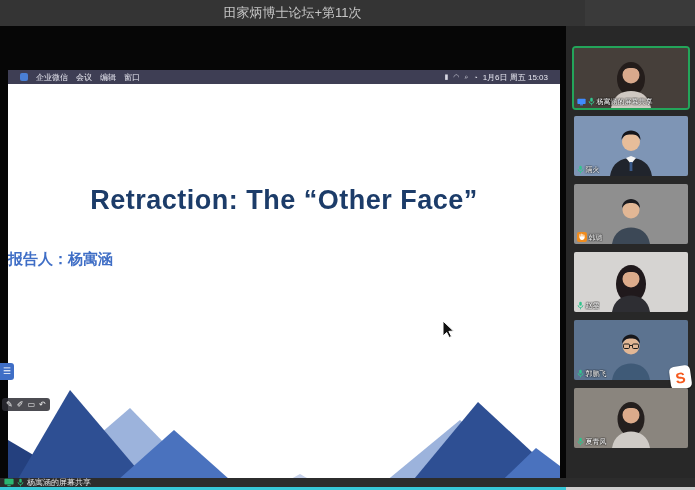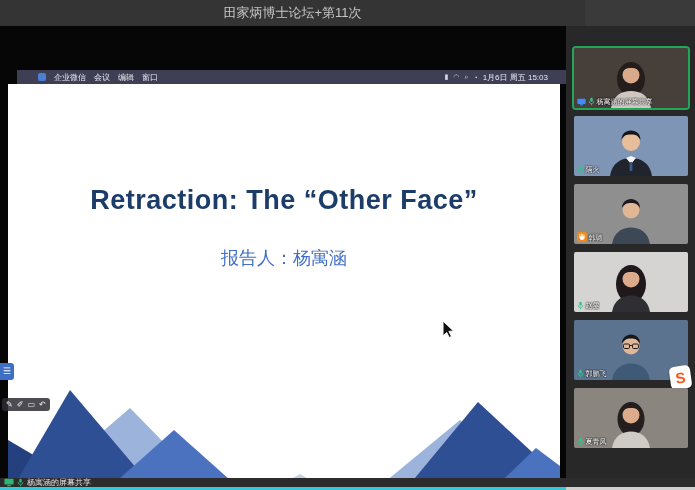--- a/index.html
+++ b/index.html
@@ -13,41 +13,41 @@
     position:absolute; top:0; left:0; width:585px; height:26px;
     background:#343434; color:#c6c6c6; font-size:13px;
     display:flex; align-items:center; justify-content:center;
   }
   
   .main {
     position:absolute; top:26px; left:0; width:566px; height:452px;
     background:#060606; overflow:hidden;
   }
   .mac-menubar {
-    position:absolute; left:17px; top:44px; width:552px; height:14px;
+    position:absolute; left:8px; top:44px; width:552px; height:14px;
     background:#3e3e54; color:#e9e9f2; font-size:8px;
-    display:flex; align-items:center; gap:8px; padding:0 21px;
+    display:flex; align-items:center; gap:8px; padding:0 12px;
   }
   .mac-menubar .shield {
     width:8px; height:8px; border-radius:2px; background:#4a7fd4; flex:0 0 auto;
   }
   .menubar-right { margin-left:auto; display:flex; align-items:center; gap:5px; }
   .menubar-right .glyph { font-size:7px; opacity:.9; }
   .slide {
     position:absolute; left:8px; top:58px; width:552px; height:412px;
     background:#ffffff; overflow:hidden;
   }
   .slide-title {
     margin-top:98px; text-align:center;
     font-size:27px; line-height:37px; font-weight:bold;
     color:#1c3c69; letter-spacing:.5px;
   }
   .slide-sub {
-    margin-top:28px; text-align:center;
-    font-size:18px; line-height:23px; font-weight:normal; color:#3f6ec6;
+    margin-top:28px; text-align:left;
+    font-size:15px; line-height:23px; font-weight:bold; color:#3f6ec6;
   }
   .tri-svg { position:absolute; left:0; bottom:0; width:552px; height:118px; display:block; }
   .cursor { position:absolute; left:434px; top:236px; }
   
   .anno-toggle {
     position:absolute; left:0; top:337px; width:14px; height:17px;
     background:#3f6ec6; border-radius:0 3px 3px 0; color:#fff;
     font-size:9px; line-height:17px; text-align:center; cursor:pointer;
   }
   .tools {

